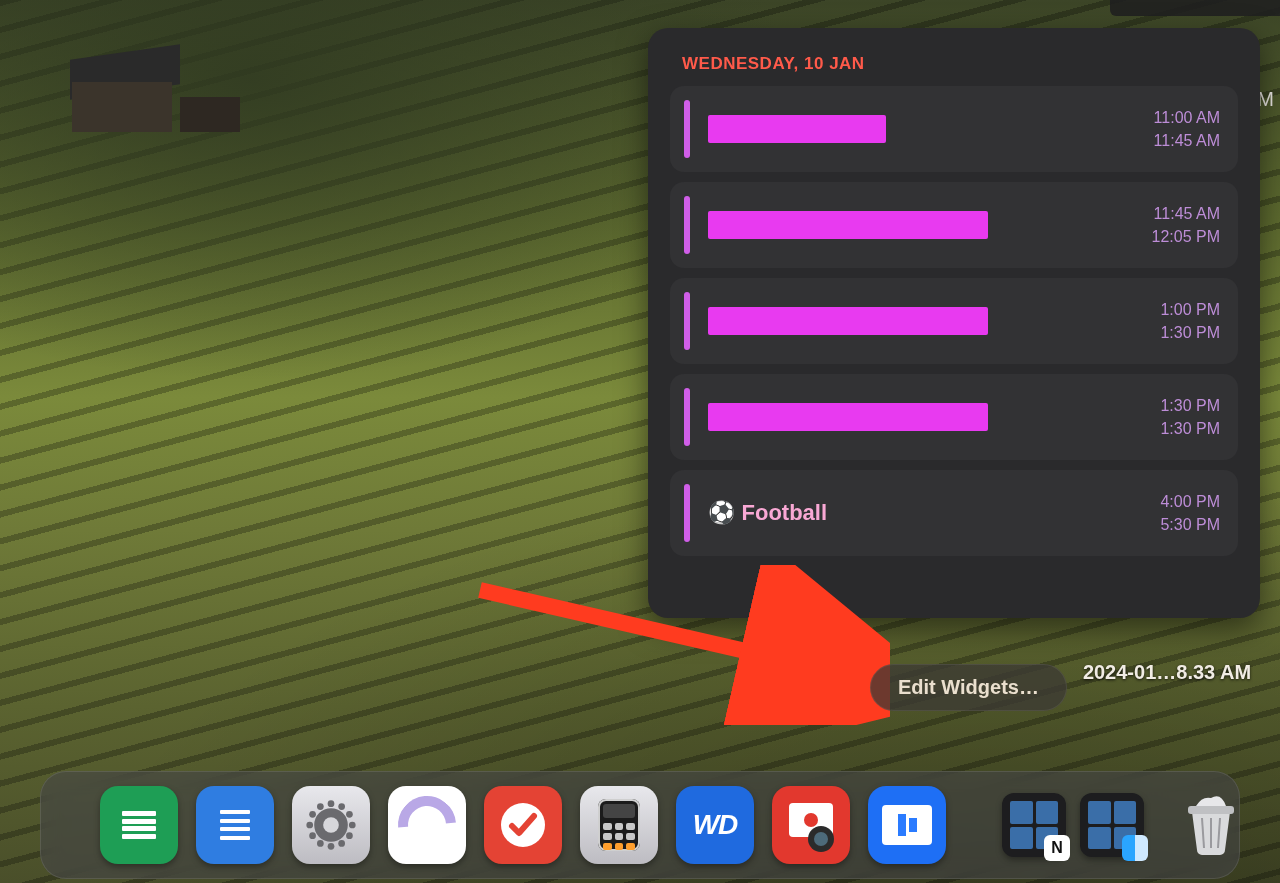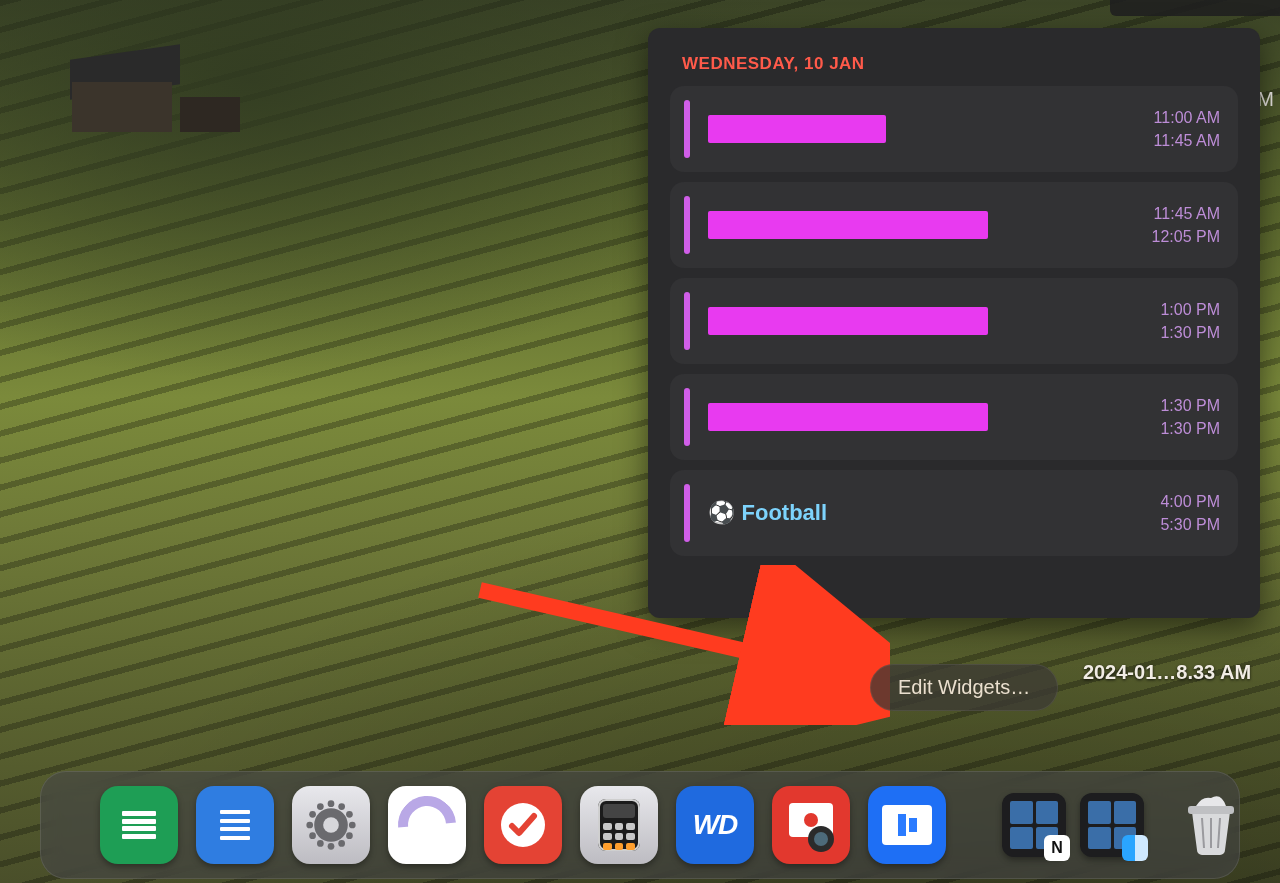--- a/index.html
+++ b/index.html
@@ -30,21 +30,21 @@
   .topbar-frag {
     position:absolute; right:0; top:0; width:170px; height:16px;
     background: rgba(30,30,32,0.85);
     border-bottom-left-radius:6px;
   }
 
   
   .widget {
     position: absolute; left: 648px; top: 28px; width: 612px; height: 590px;
     background: #2a2a2c;
-    border-radius: 12px;
+    border-radius: 20px;
     padding: 26px 22px 18px 22px;
     box-shadow: 0 10px 30px rgba(0,0,0,0.5);
     color: #cfa6e3;
   }
   .widget-date {
     color: #ff5a4a;
     font-weight: 700;
     font-size: 17px;
     letter-spacing: 0.5px;
     margin: 0 4px 12px 12px;
@@ -53,33 +53,33 @@
   .event {
     background: #323234;
     border-radius: 14px;
     padding: 14px 18px 14px 14px;
     display:flex; align-items:center;
     min-height: 86px;
   }
   .event .bar { width:6px; align-self:stretch; border-radius:4px; background:#d05ee8; margin-right:18px; }
   .event .title-area { flex:1; display:flex; align-items:center; }
   .redact { height:28px; background:#e83af0; border-radius:2px; }
-  .event .title-text { color:#7dd3fc; font-size:22px; font-weight:600; }
+  .event .title-text { color:#f9a8d4; font-size:22px; font-weight:600; }
   .event .times { text-align:right; color:#bd8dd7; font-size:16px; font-weight:500; line-height:1.45; white-space:nowrap; }
 
   
   .peek-m {
     position:absolute; right:6px; top:88px; color:#eae6e2; font-size:20px; font-weight:500;
   }
 
   
   .edit-widgets {
     position:absolute; left:870px; top:664px;
     background: rgba(60,58,52,0.75);
-    color:#eadfce; font-size:20px; font-weight:400;
+    color:#eadfce; font-size:20px; font-weight:700;
     border:none; border-radius:28px;
     padding:12px 28px;
     box-shadow: inset 0 0 0 1px rgba(255,255,255,0.08);
     cursor:pointer;
   }
 
   
   .file-label {
     position:absolute; left:1062px; top:660px; width:210px; text-align:center;
     color:#f1ece4; font-weight:600; font-size:20px;

